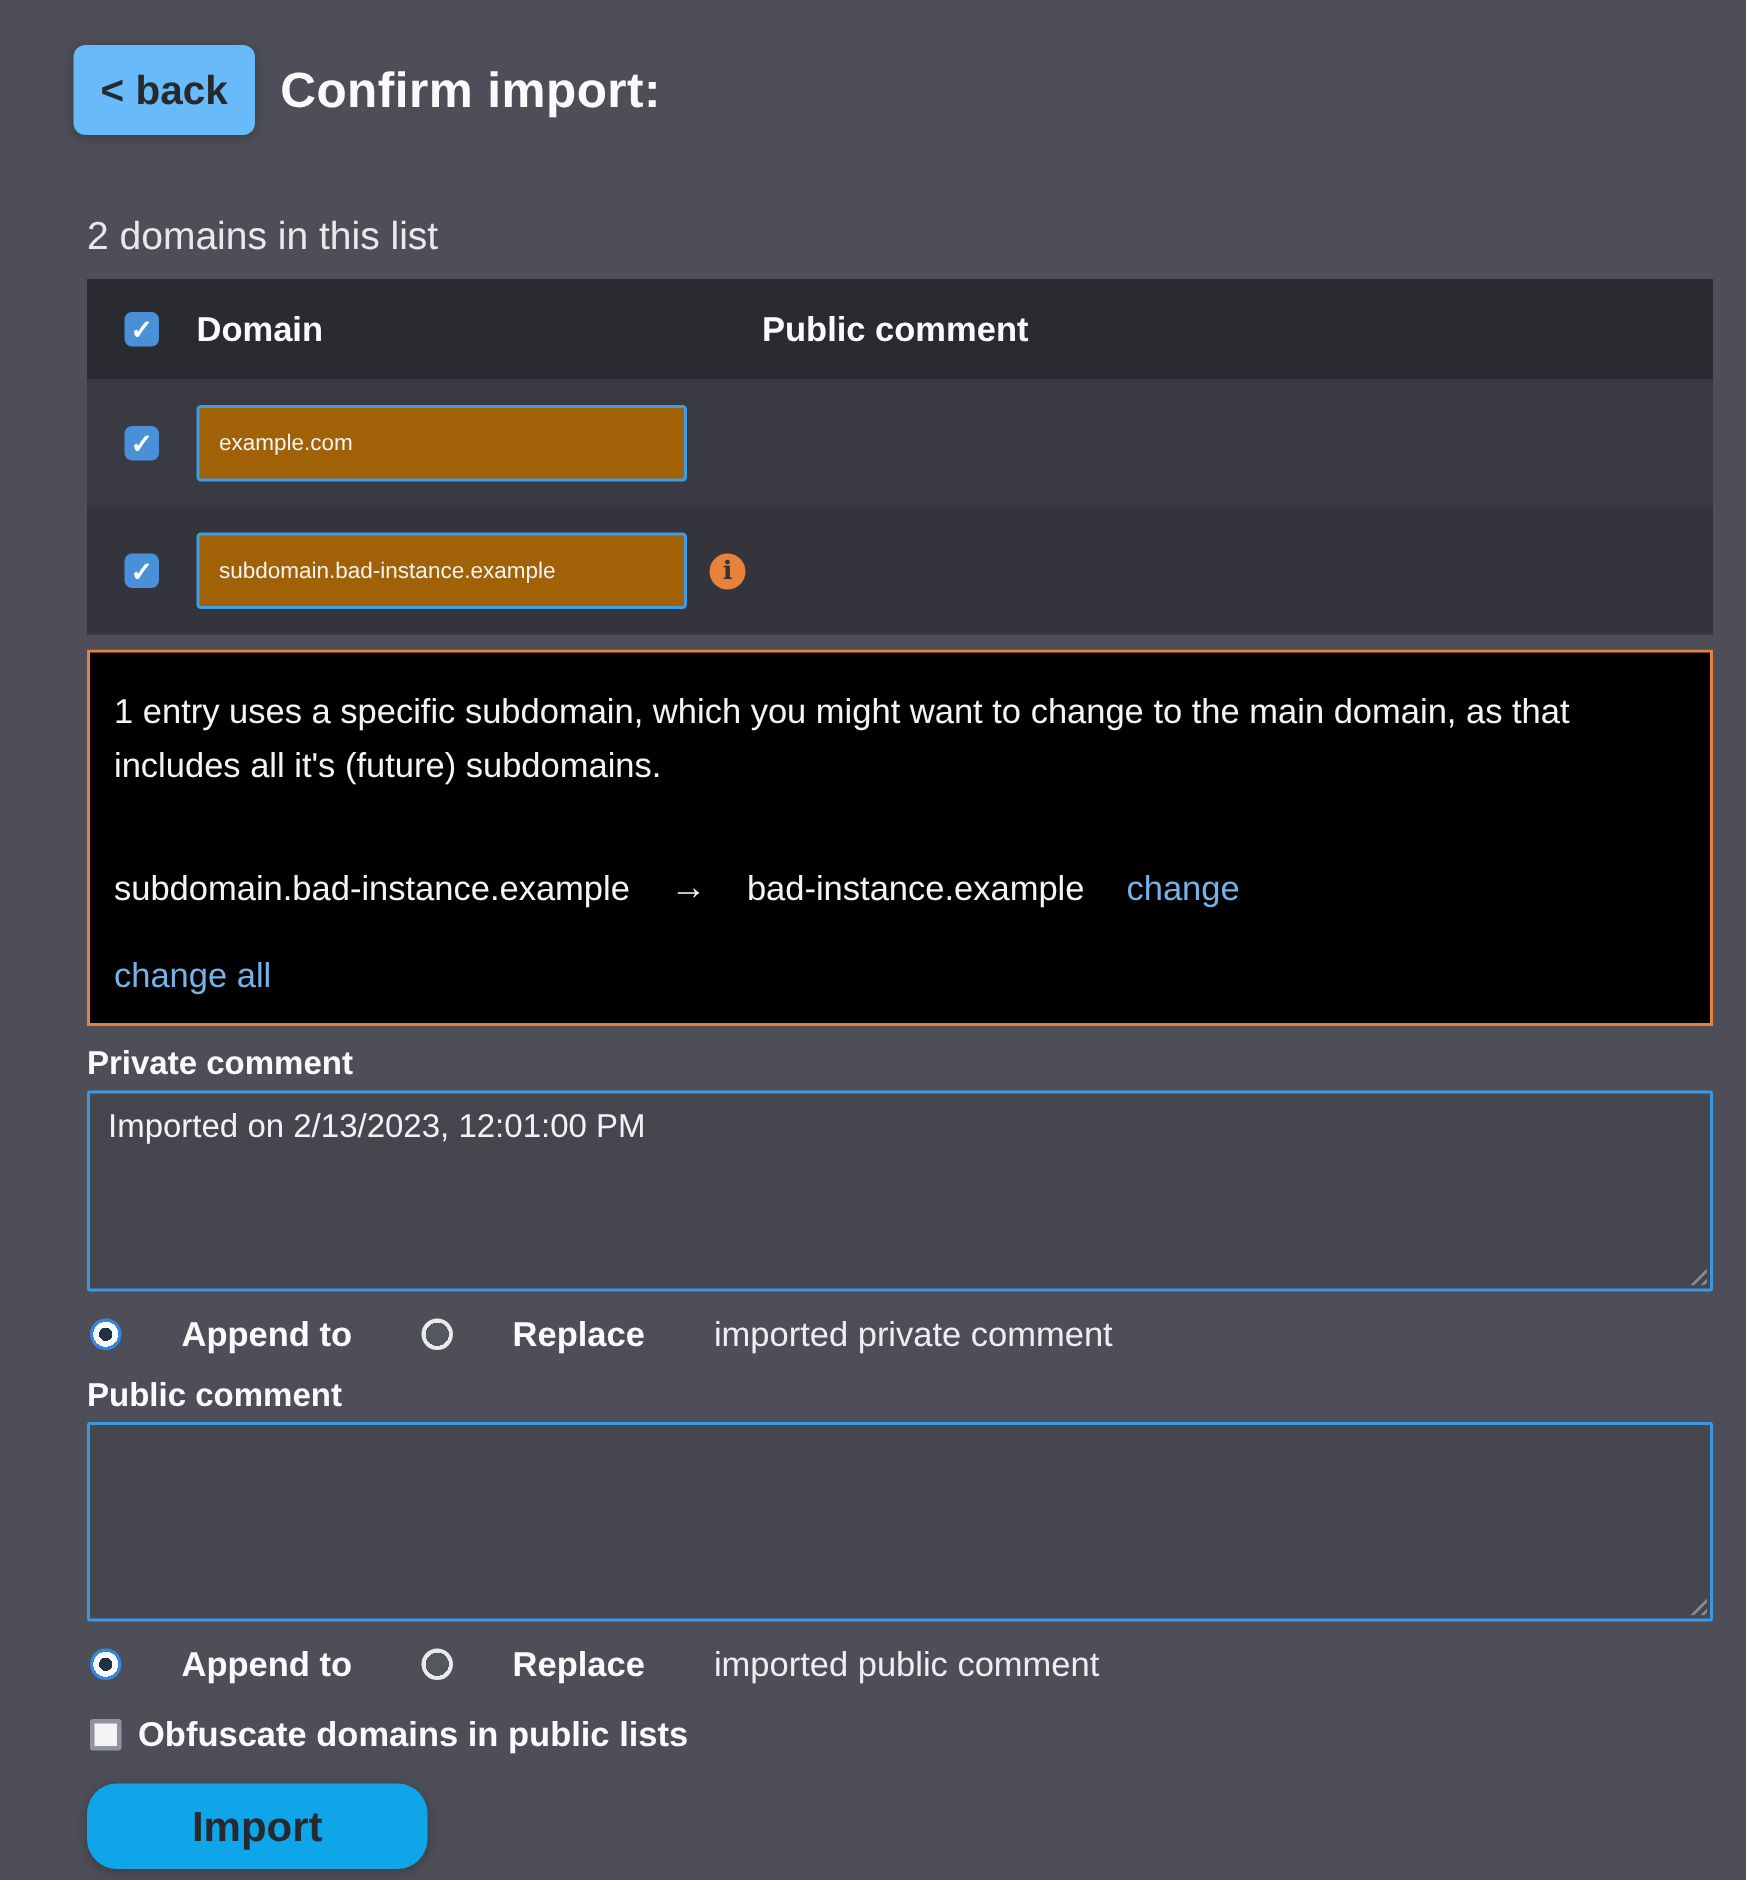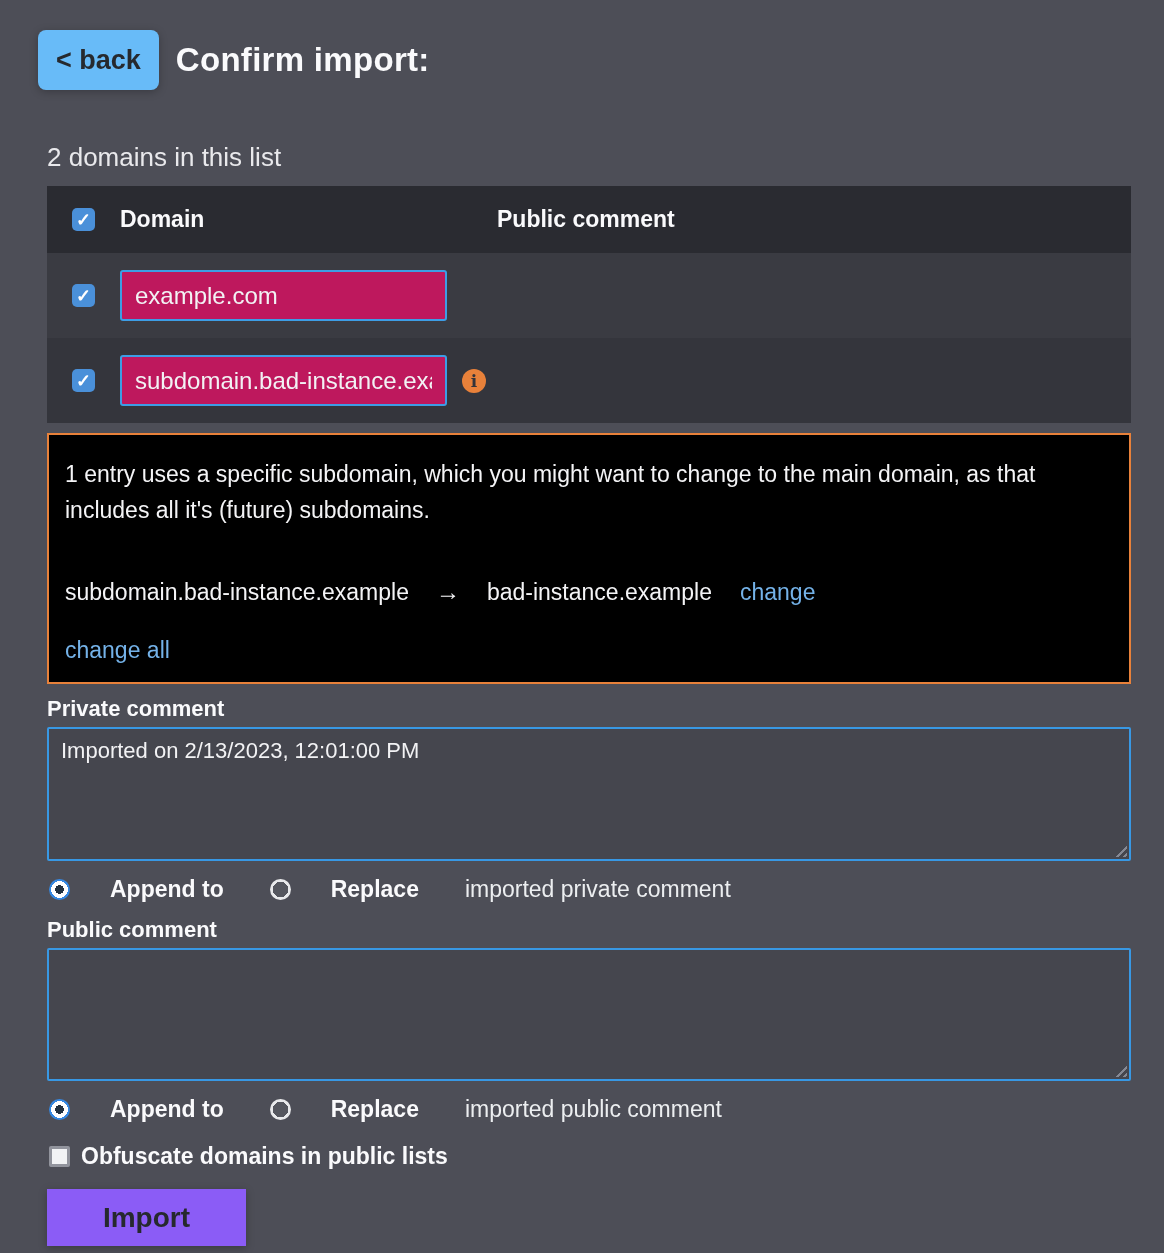--- a/index.html
+++ b/index.html
@@ -3,21 +3,21 @@
 <meta charset="utf-8">
 <style>
   html,body{margin:0;padding:0;}
   body{
     width:1164px;height:1253px;
     background:#4d4e57;
     font-family:"Liberation Sans",sans-serif;
     color:#f2f2f4;
     overflow:hidden;
   }
-  .page{padding:30px 32px 0 47px;}
+  .page{padding:30px 32px 0 47px;margin-left:11px;}
 
   
   .title-row{display:flex;align-items:center;gap:17px;margin-left:-9px;margin-bottom:52px;}
   .back-btn{
     background:#68bbf8;color:#26292e;font-weight:bold;font-size:27px;
     border:none;border-radius:8px;padding:0 18px;height:60px;line-height:60px;
     cursor:pointer;box-shadow:0 2px 8px rgba(0,0,0,0.25);
     font-family:"Liberation Sans",sans-serif;
   }
   .page-title{font-size:33px;font-weight:bold;color:#fafafc;margin:0;letter-spacing:.3px;}
@@ -40,22 +40,22 @@
     display:inline-flex;align-items:center;justify-content:center;cursor:pointer;
   }
   .checkbox .tick{color:#ffffff;font-size:18px;font-weight:bold;line-height:1;}
   .checkbox.unchecked{
     width:15px;height:15px;border-radius:2px;background:#f2f3f5;
     border:3px solid #92949d;
   }
 
   .domain-input{
     width:327px;height:51px;box-sizing:border-box;
-    background:#be185d;border:2px solid #3d9de5;border-radius:3px;
-    color:#f2f2f4;font-size:24px;padding:0 13px;
+    background:#a16207;border:2px solid #3d9de5;border-radius:3px;
+    color:#f2f2f4;font-size:15px;padding:0 13px;
     font-family:"Liberation Sans",sans-serif;outline:none;
   }
   .row-flex{display:flex;align-items:center;gap:15px;}
   .info-icon{
     width:24px;height:24px;border-radius:50%;background:#e8813a;color:#33343b;
     display:inline-flex;align-items:center;justify-content:center;
     font-family:"DejaVu Serif",serif;font-weight:bold;font-size:17px;cursor:pointer;
     flex:0 0 auto;
   }
 
@@ -94,23 +94,23 @@
   .radio.on{background:radial-gradient(circle,#223140 0 30%,#ffffff 30% 56%,#3588e2 56% 100%);}
   .radio.off{background:radial-gradient(circle,#55575f 0 52%,#e9eaec 52% 100%);}
   .radio-label{font-weight:bold;margin:0 18px 0 12px;color:#fafafc;}
   .radio-label.second{margin-right:14px;}
   .radio-suffix{color:#eceef0;margin-left:4px;}
 
   .obfuscate-row{display:flex;align-items:center;gap:11px;margin:20px 0 0 2px;}
   .obfuscate-label{font-size:23px;font-weight:bold;color:#fafafc;}
 
   .import-btn{
-    margin-top:19px;width:199px;height:57px;
-    background:#8b5cf6;color:#26292e;font-weight:bold;font-size:28px;
-    border:none;border-radius:0;cursor:pointer;
+    margin-top:19px;width:227px;height:57px;
+    background:#0ea5e9;color:#26292e;font-weight:bold;font-size:28px;
+    border:none;border-radius:20px;cursor:pointer;
     box-shadow:0 2px 8px rgba(0,0,0,0.25);
     font-family:"Liberation Sans",sans-serif;
   }
 </style>
 </head>
 <body>
 
 <div class="page">
 
   <div class="title-row">

